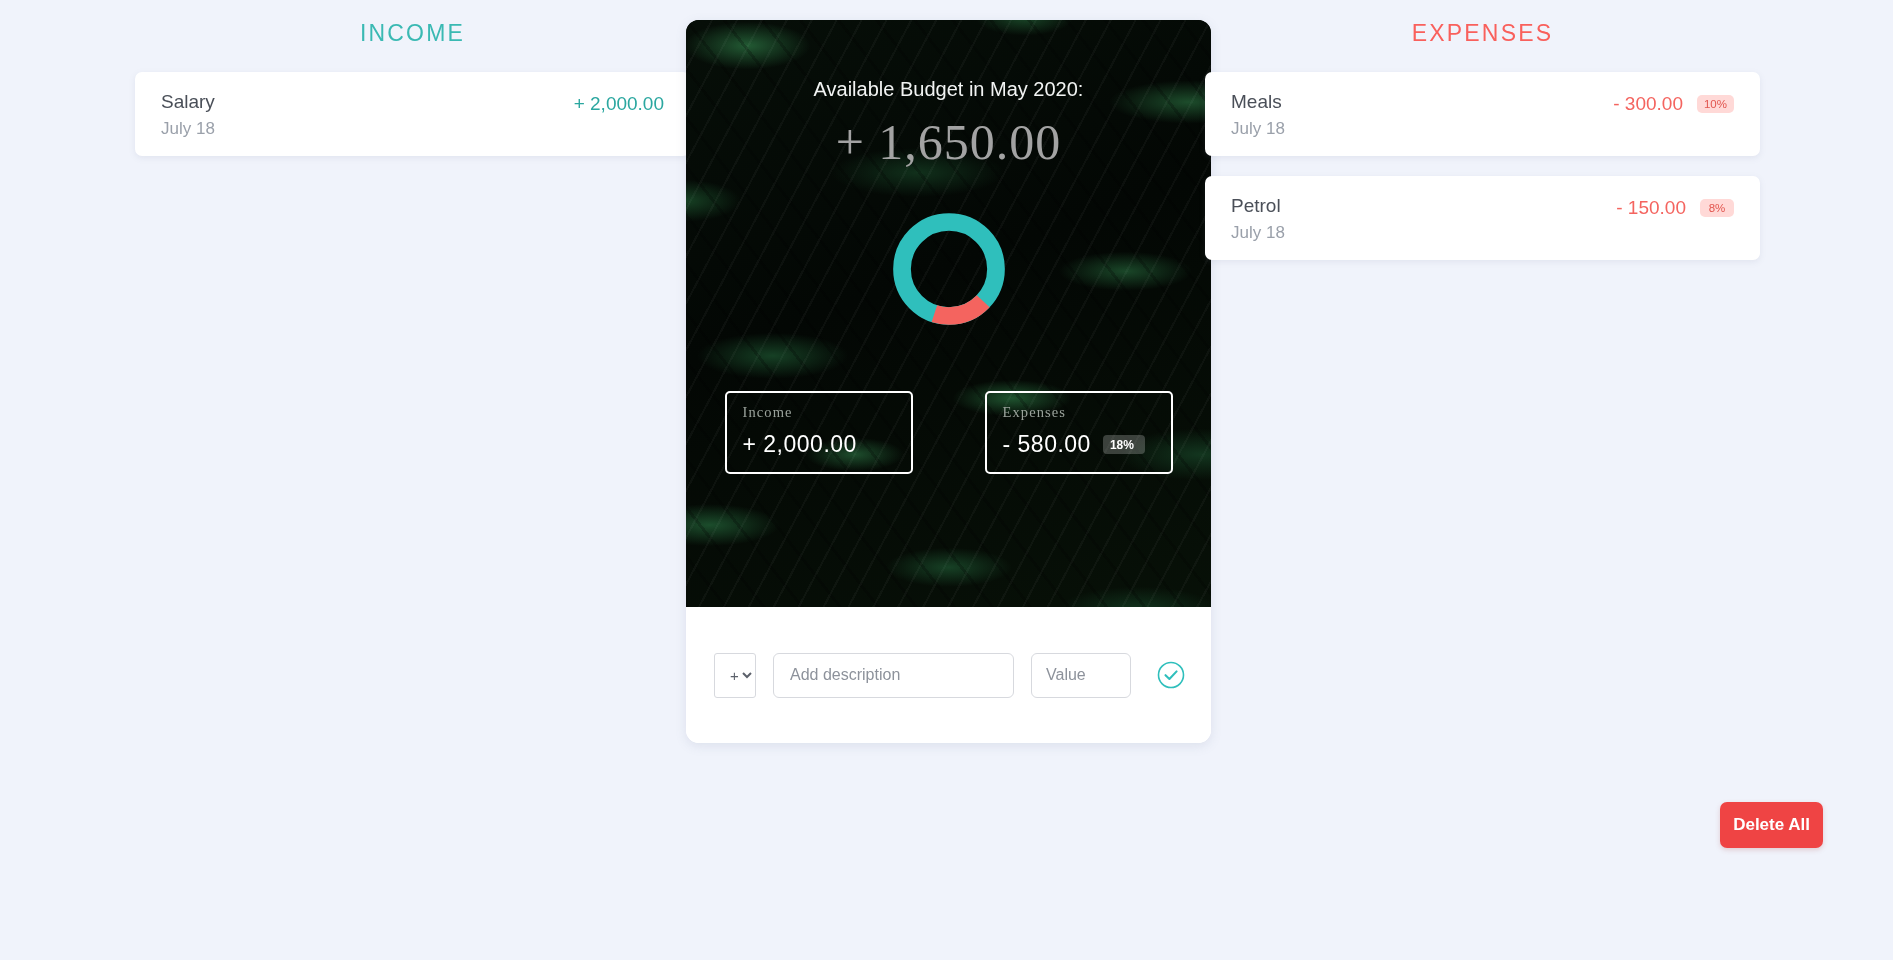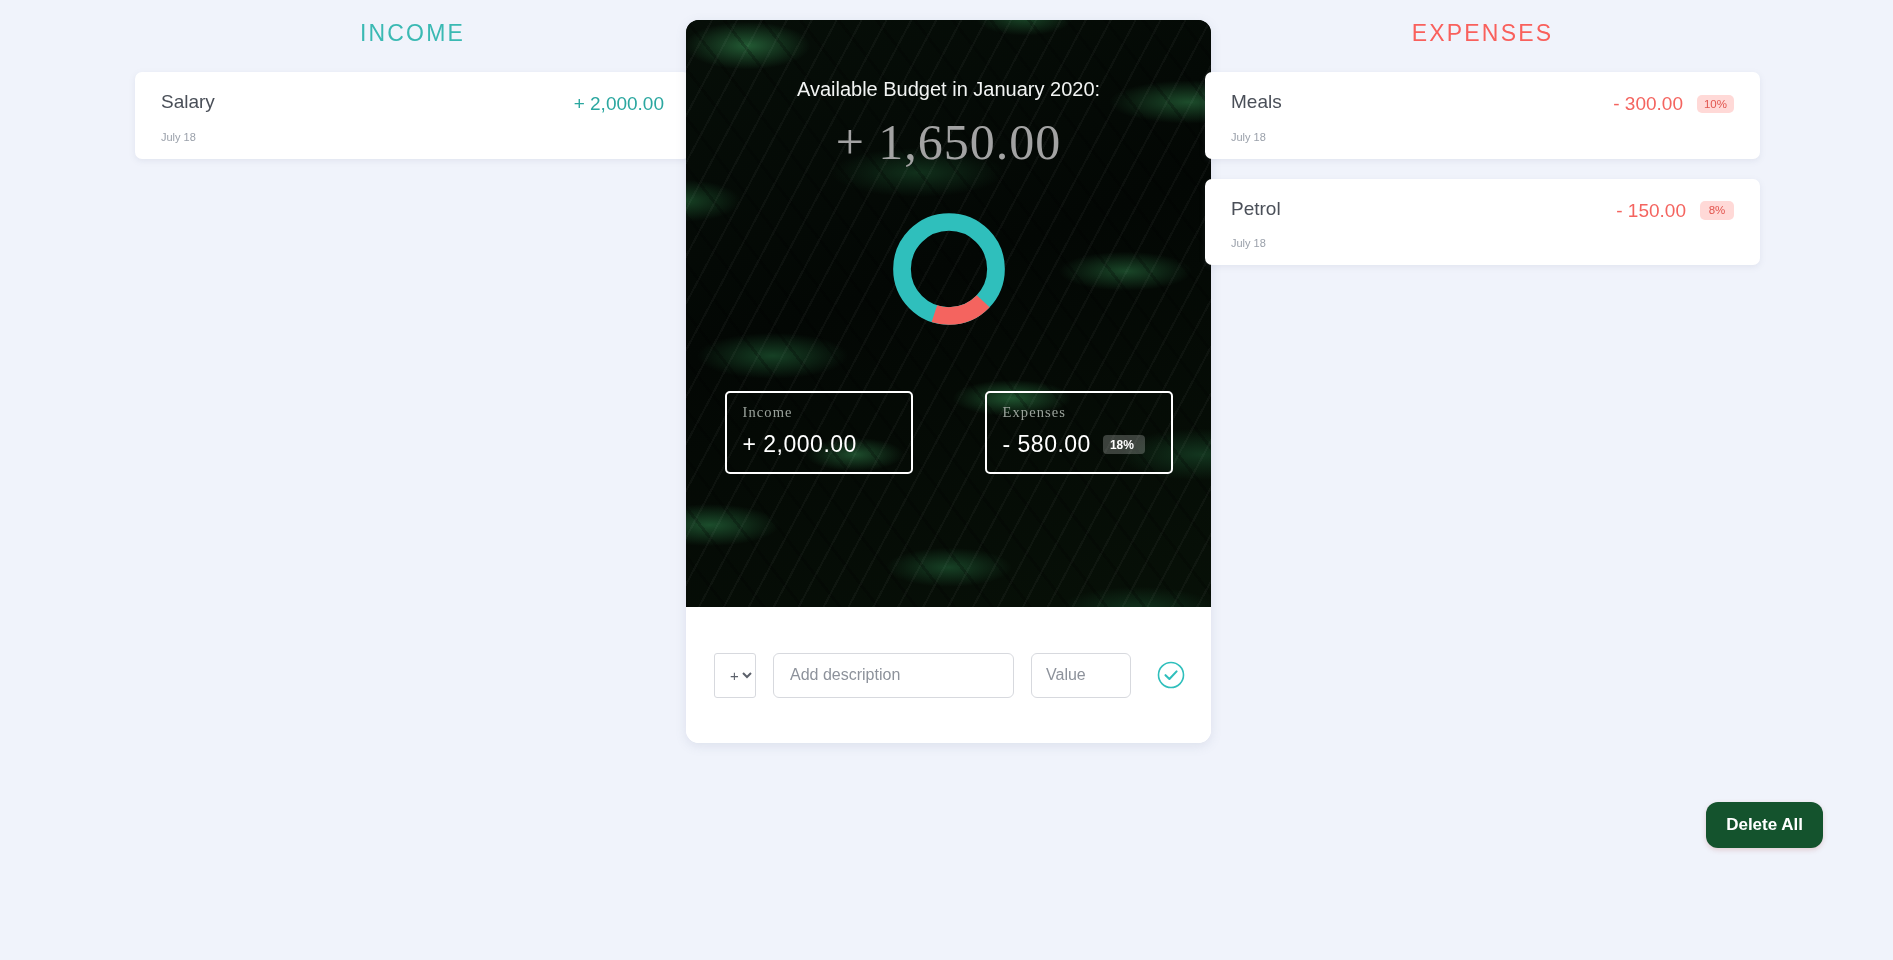--- a/index.html
+++ b/index.html
@@ -48,23 +48,23 @@
     min-height: 84px;
   }
 
   .tx-left { display: flex; flex-direction: column; }
   .tx-desc {
     font-size: 19px;
     color: #4a4f58;
     line-height: 1.3;
   }
   .tx-date {
-    font-size: 11px;
+    font-size: 17px;
     color: #9aa0aa;
-    margin-top: 16px;
+    margin-top: 4px;
   }
 
   .tx-right {
     display: flex;
     align-items: center;
     gap: 14px;
     padding-top: 3px;
   }
   .tx-value { font-size: 19px; white-space: nowrap; }
   .tx-value.inc { color: #2ba7a0; }
@@ -249,28 +249,28 @@
     cursor: pointer; padding: 0;
     display: flex; align-items: center; justify-content: center;
     margin-left: 9px;
   }
 
   
   .delete-all {
     position: absolute;
     right: 70px;
     top: 802px;
-    background: #14532d;
+    background: #ef4444;
     color: #ffffff;
     border: none;
-    border-radius: 12px;
+    border-radius: 7px;
     font-family: "Liberation Sans", sans-serif;
     font-size: 17px;
     font-weight: 700;
-    padding: 13px 20px;
+    padding: 13px 13px;
     cursor: pointer;
     box-shadow: 0 2px 5px rgba(180,90,90,0.25);
   }
 </style>
 </head>
 <body>
 
 <div class="side-col left">
   <div class="col-title income">INCOME</div>
   <div class="tx-list">
@@ -284,21 +284,21 @@
       </div>
     </div>
   </div>
 </div>
 
 <div class="budget-card">
 
   <div class="hero">
     <div class="hero-inner">
 
-      <div class="budget-label">Available Budget in January 2020:</div>
+      <div class="budget-label">Available Budget in May 2020:</div>
       <div class="budget-value">+ 1,650.00</div>
 
       <div class="donut-wrap">
         <svg width="124" height="124" viewBox="0 0 42 42">
           <circle cx="21" cy="21" r="15.9155" fill="none" stroke="#2fbfbc" stroke-width="6"></circle>
           <circle cx="21" cy="21" r="15.9155" fill="none" stroke="#f4645f" stroke-width="6" stroke-dasharray="18 82" stroke-dashoffset="-12"></circle>
         </svg>
       </div>
 
       <div class="hero-boxes">

